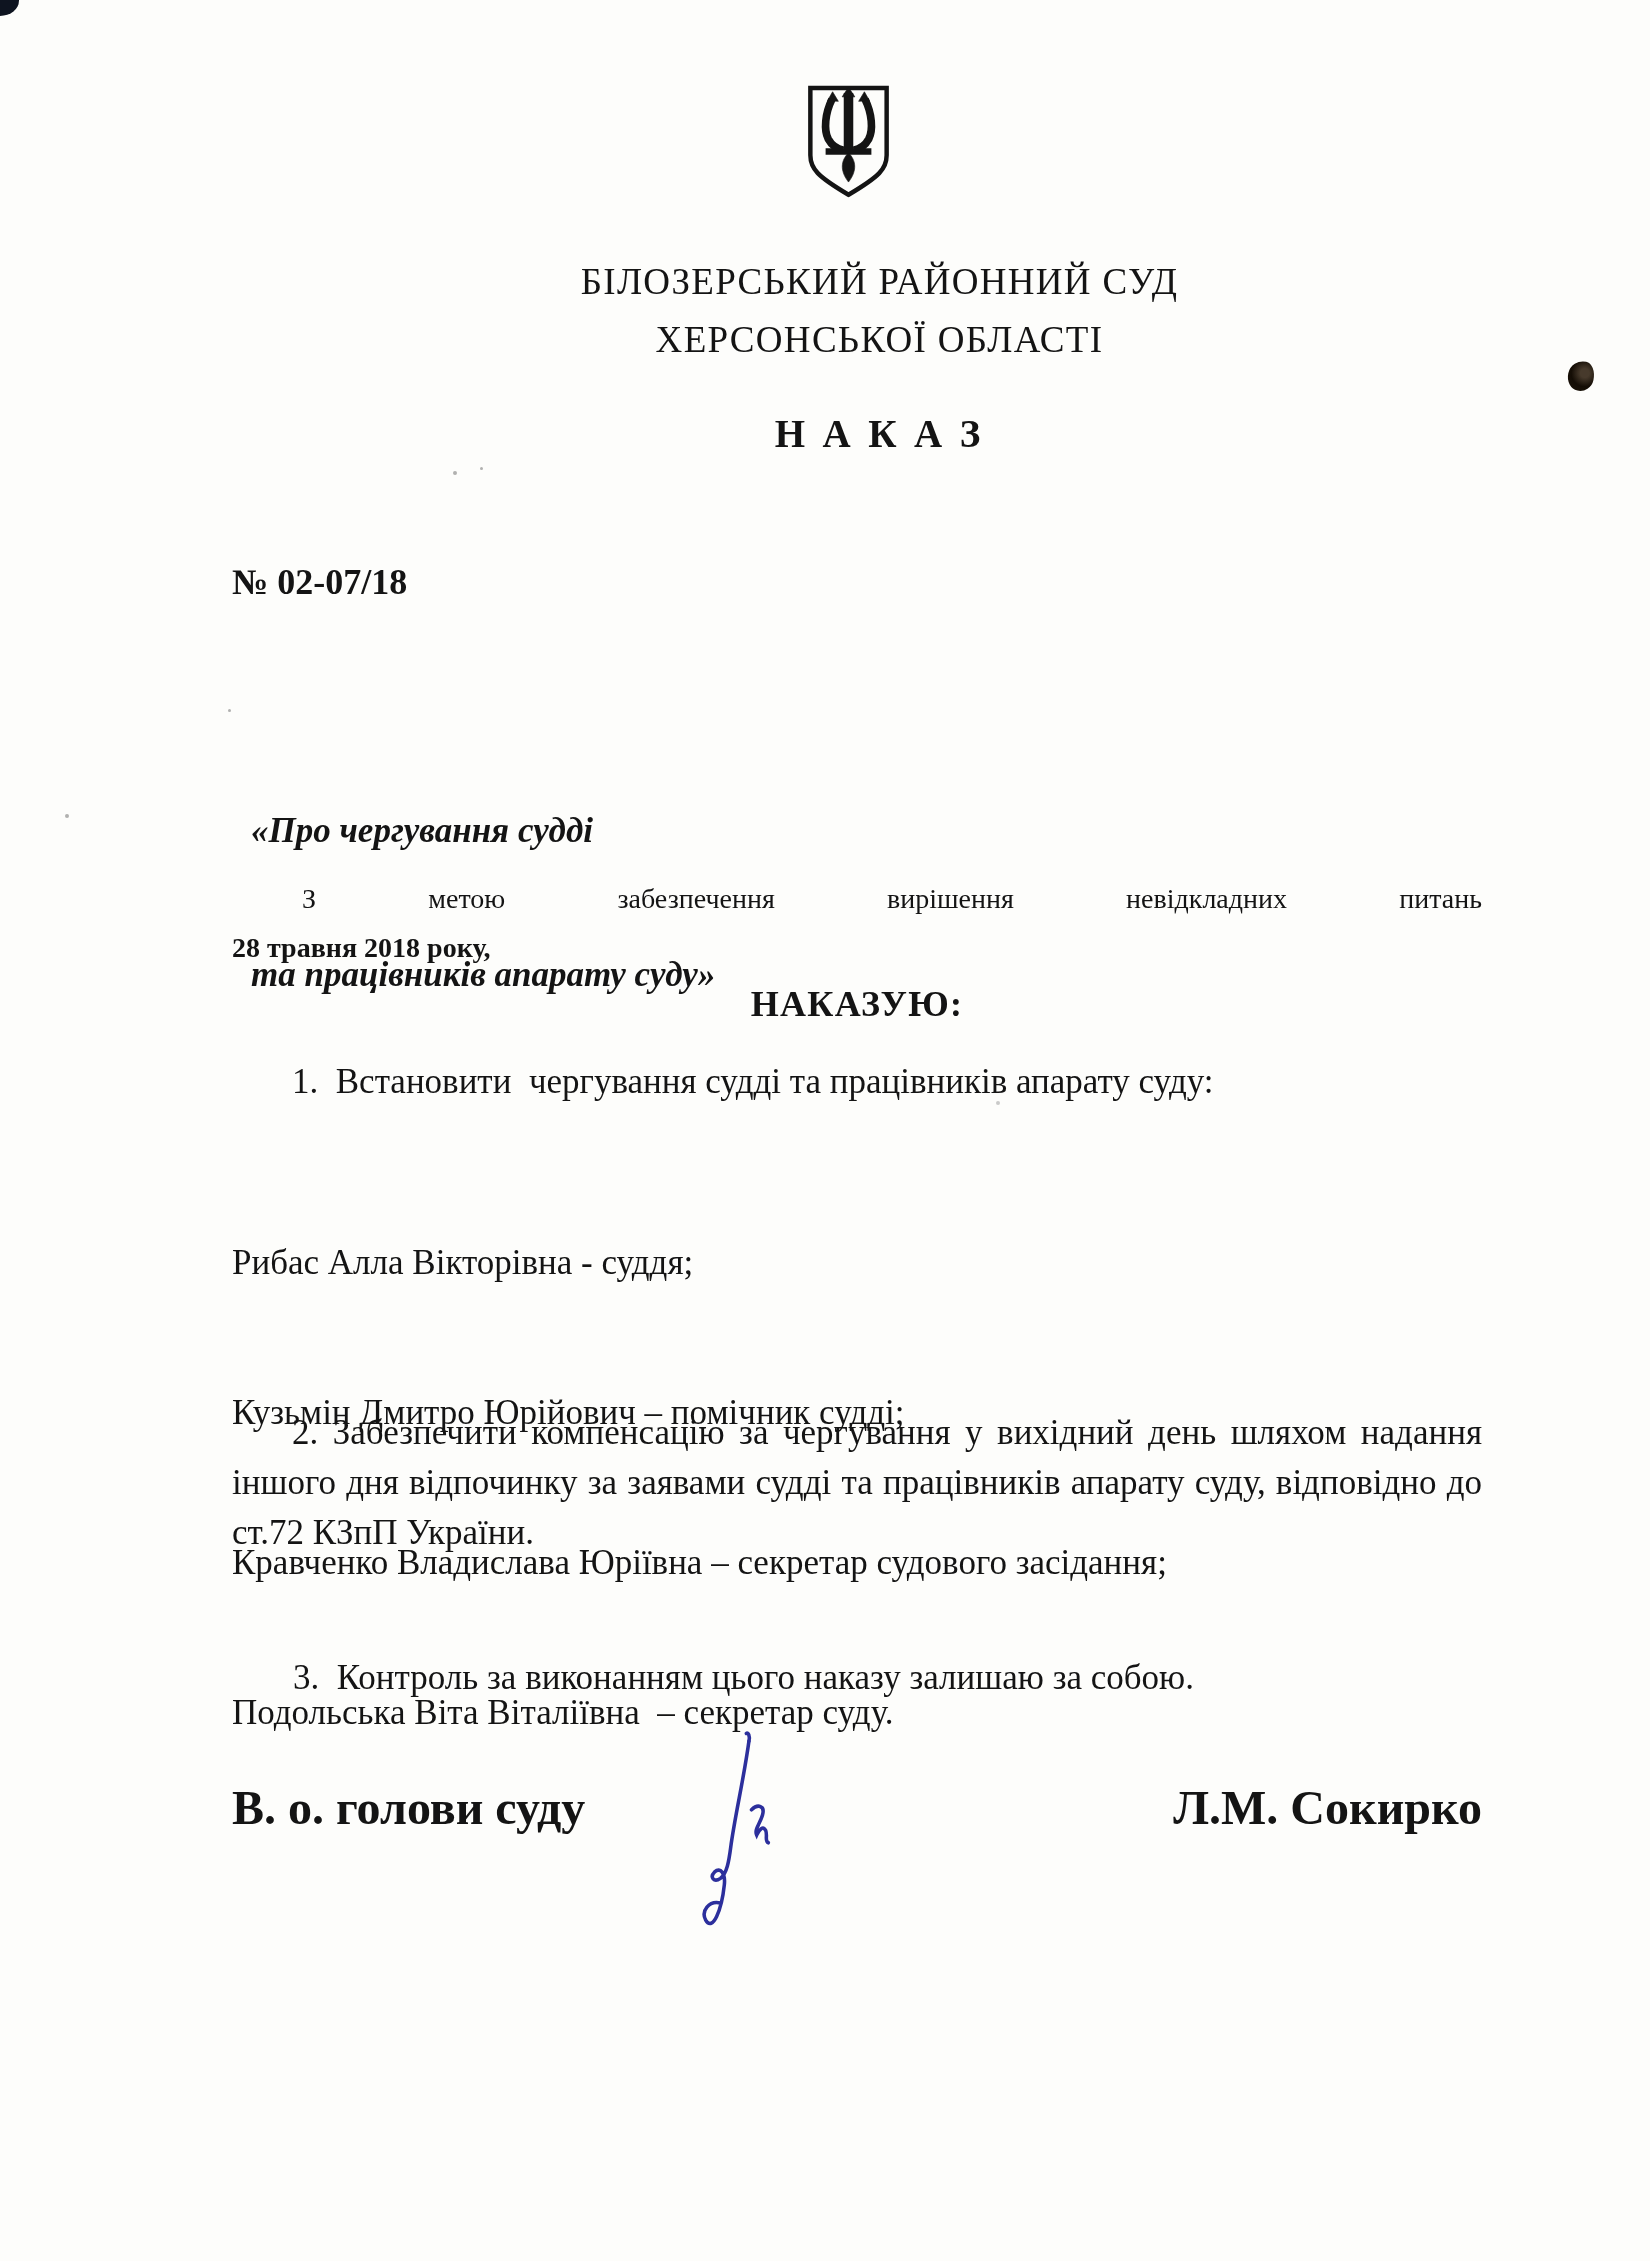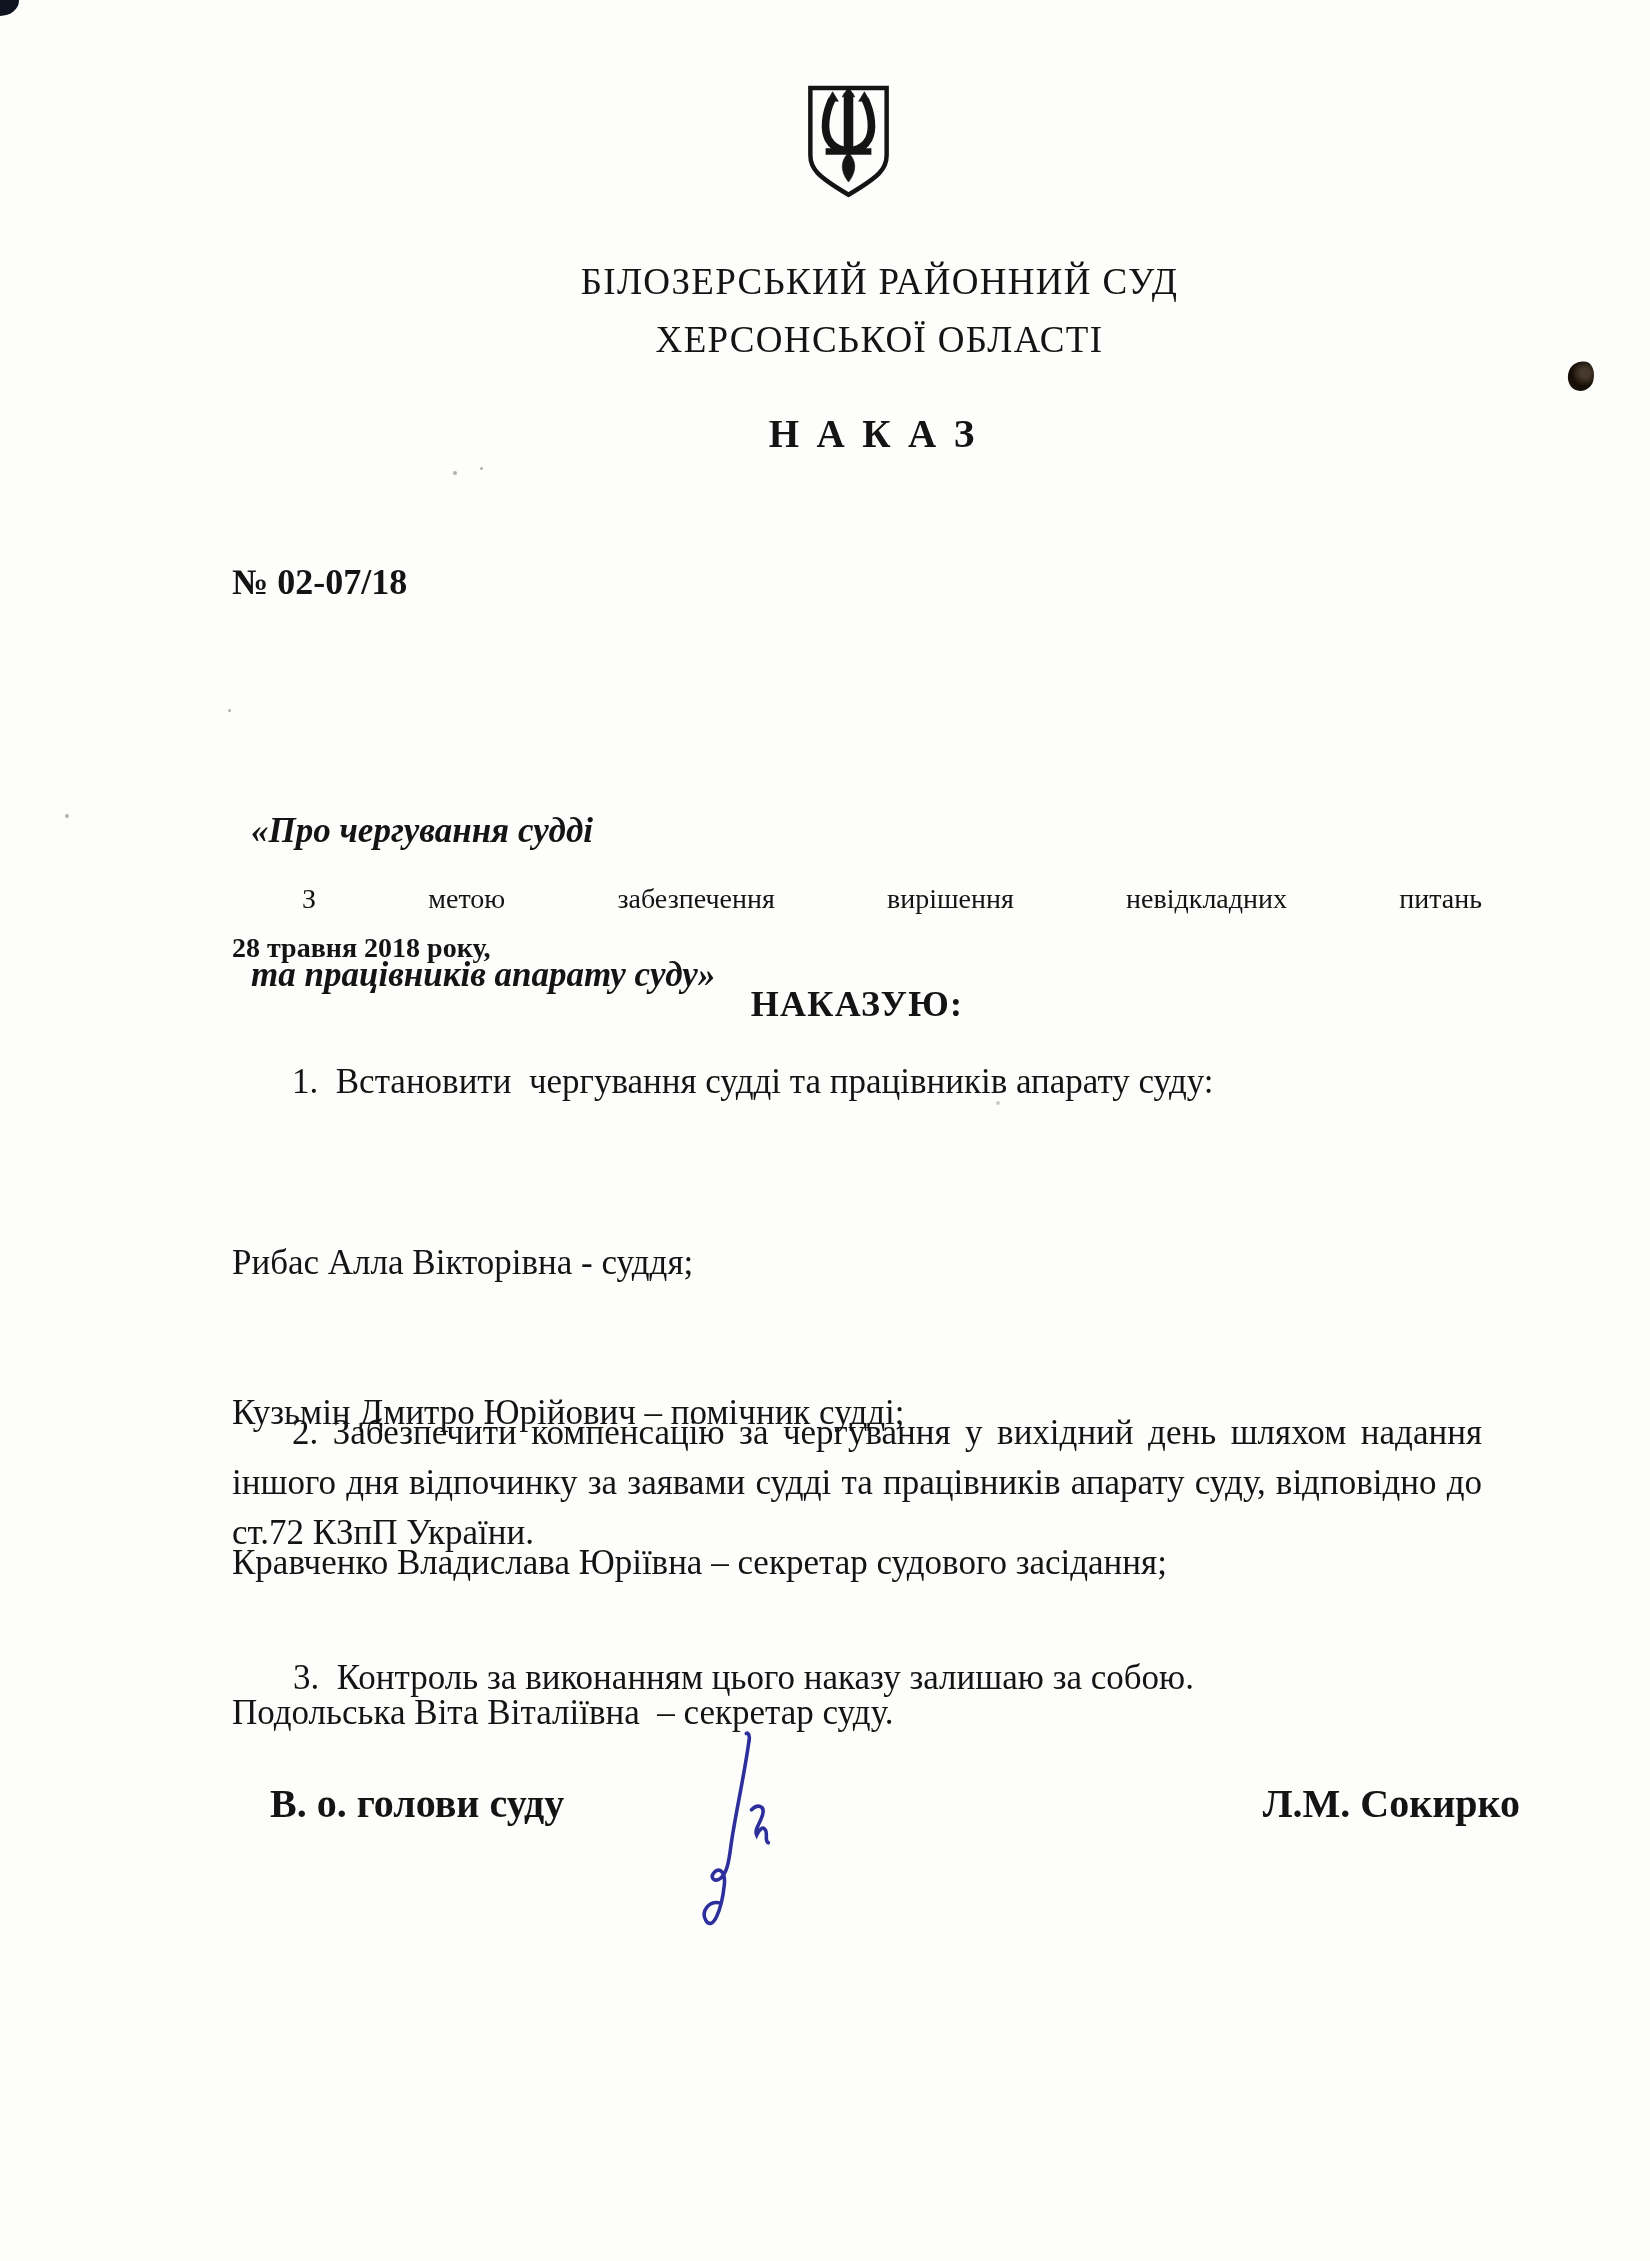--- a/index.html
+++ b/index.html
@@ -20,21 +20,21 @@
   }
   
   .emblem{position:absolute;left:804px;top:83px;width:89px;height:118px;}
   
   .courtname{
     position:absolute;left:110px;top:251px;width:1539px;
     text-align:center;font-size:37px;line-height:62px;letter-spacing:1.3px;
     white-space:pre-wrap;
   }
   .doctype{
-    position:absolute;left:104px;top:411px;width:1539px;
+    position:absolute;left:110px;top:411px;width:1539px;
     text-align:center;font-size:39px;font-weight:bold;letter-spacing:3.9px;
     white-space:pre-wrap;
   }
   
   .daterow{
     position:absolute;left:232px;top:561px;width:1250px;
     display:flex;justify-content:space-between;align-items:baseline;
     font-size:36px;font-weight:bold;white-space:pre-wrap;
   }
   
@@ -73,21 +73,21 @@
     margin-top:23px;
   }
   .item3{
     position:absolute;left:232px;top:1658px;width:1281px;
     font-size:35px;text-indent:61px;white-space:pre-wrap;
   }
   
   .sigrow{
     position:absolute;left:232px;top:1780px;width:1250px;
     display:flex;justify-content:space-between;align-items:baseline;
-    font-size:40px;font-weight:bold;white-space:pre-wrap;margin-left:38px;
+    font-size:48px;font-weight:bold;white-space:pre-wrap;
   }
   .signature{position:absolute;left:666px;top:1714px;width:149px;height:233px;}
   
   .corner-artifact{
     position:absolute;left:0;top:0;width:19.4px;height:15.5px;
     background:#0e1420;border-bottom-right-radius:100%;
   }
   .ink-blob{
     position:absolute;left:1568px;top:361px;width:26px;height:30px;
     background:radial-gradient(circle at 62% 38%, #473a2c 0 18%, #140d05 55%, #1c140a 100%);

